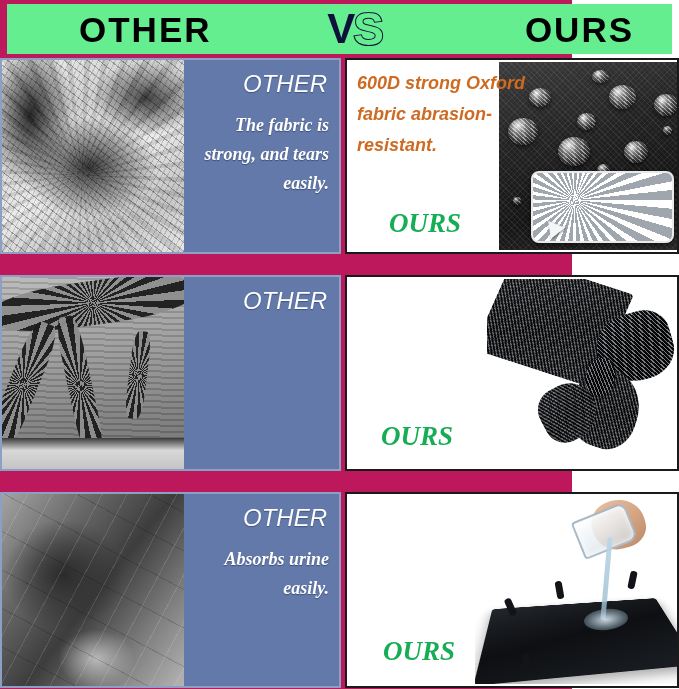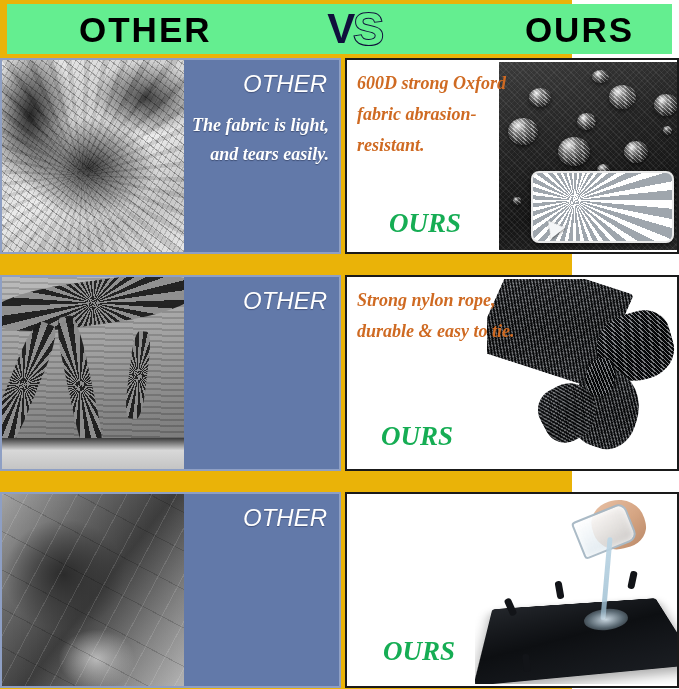--- a/index.html
+++ b/index.html
@@ -11,21 +11,21 @@
     width: 679px;
     height: 689px;
     font-family: "Liberation Sans", sans-serif;
     overflow: hidden;
   }
 
   .page {
     position: relative;
     width: 572px;
     height: 689px;
-    background: #eab308;
+    background: #be185d;
   }
 
   
   .header {
     position: absolute;
     left: 7px;
     top: 4px;
     width: 665px;
     height: 50px;
     background: #64ee90;
@@ -151,21 +151,21 @@
     overflow: hidden;
   }
   .ours-text {
     position: absolute;
     left: 10px;
     top: 8px;
     width: 170px;
     z-index: 3;
   }
   .ours-body {
-    font-family: Liberation Serif, serif;
+    font-family: Liberation Sans, sans-serif;
     font-style: italic;
     font-weight: bold;
     font-size: 18px;
     line-height: 31px;
     color: #cf6a22;
     text-align: left;
   }
   .label-ours {
     position: absolute;
     font-family: "Liberation Serif", serif;
@@ -405,21 +405,21 @@
   </div>
 
   <div class="row row-1">
 
     <div class="panel-other">
       <div class="other-photo">
         <div class="art-fleece"></div>
       </div>
       <div class="other-text">
         <div class="label-other">OTHER</div>
-        <div class="other-body">The fabric is light, and tears easily.</div>
+        <div class="other-body">The fabric is strong, and tears easily.</div>
       </div>
     </div>
 
     <div class="panel-ours">
       <div class="ours-photo" style="left:152px; top:2px; width:178px; height:188px;">
         <div class="art-oxford">
           <div class="bead" style="left:52%; top:4%; width:17px; height:13px;"></div>
           <div class="bead" style="left:17%; top:14%; width:22px; height:19px;"></div>
           <div class="bead" style="left:62%; top:12%; width:27px; height:24px;"></div>
           <div class="bead" style="left:87%; top:17%; width:24px; height:22px;"></div>
@@ -462,35 +462,33 @@
     <div class="panel-ours">
       <div class="ours-photo" style="left:140px; top:2px; width:190px; height:188px;">
         <div class="art-bow">
           <div class="nylon nylon-band"></div>
           <div class="nylon bow-loop-r"></div>
           <div class="nylon bow-loop-b"></div>
           <div class="nylon bow-tail"></div>
           <div class="nylon bow-knot"></div>
         </div>
       </div>
-      <div class="ours-text" style="width:180px;">
-        <div class="ours-body">Strong nylon rope, durable &amp; easy to tie.</div>
-      </div>
       <div class="label-ours" style="left:34px; top:144px;">OURS</div>
     </div>
   </div>
 
   <div class="row row-3">
 
     <div class="panel-other">
       <div class="other-photo">
         <div class="art-stain"></div>
       </div>
       <div class="other-text">
         <div class="label-other">OTHER</div>
+        <div class="other-body">Absorbs urine easily.</div>
       </div>
     </div>
 
     <div class="panel-ours">
       <div class="ours-photo" style="left:128px; top:2px; width:202px; height:188px;">
         <div class="art-pour">
           <div class="mat"></div>
           <div class="mat-tie" style="left:16%; top:54%; transform:rotate(-24deg);"></div>
           <div class="mat-tie" style="left:40%; top:45%; transform:rotate(-10deg);"></div>
           <div class="mat-tie" style="left:76%; top:40%; transform:rotate(12deg);"></div>

